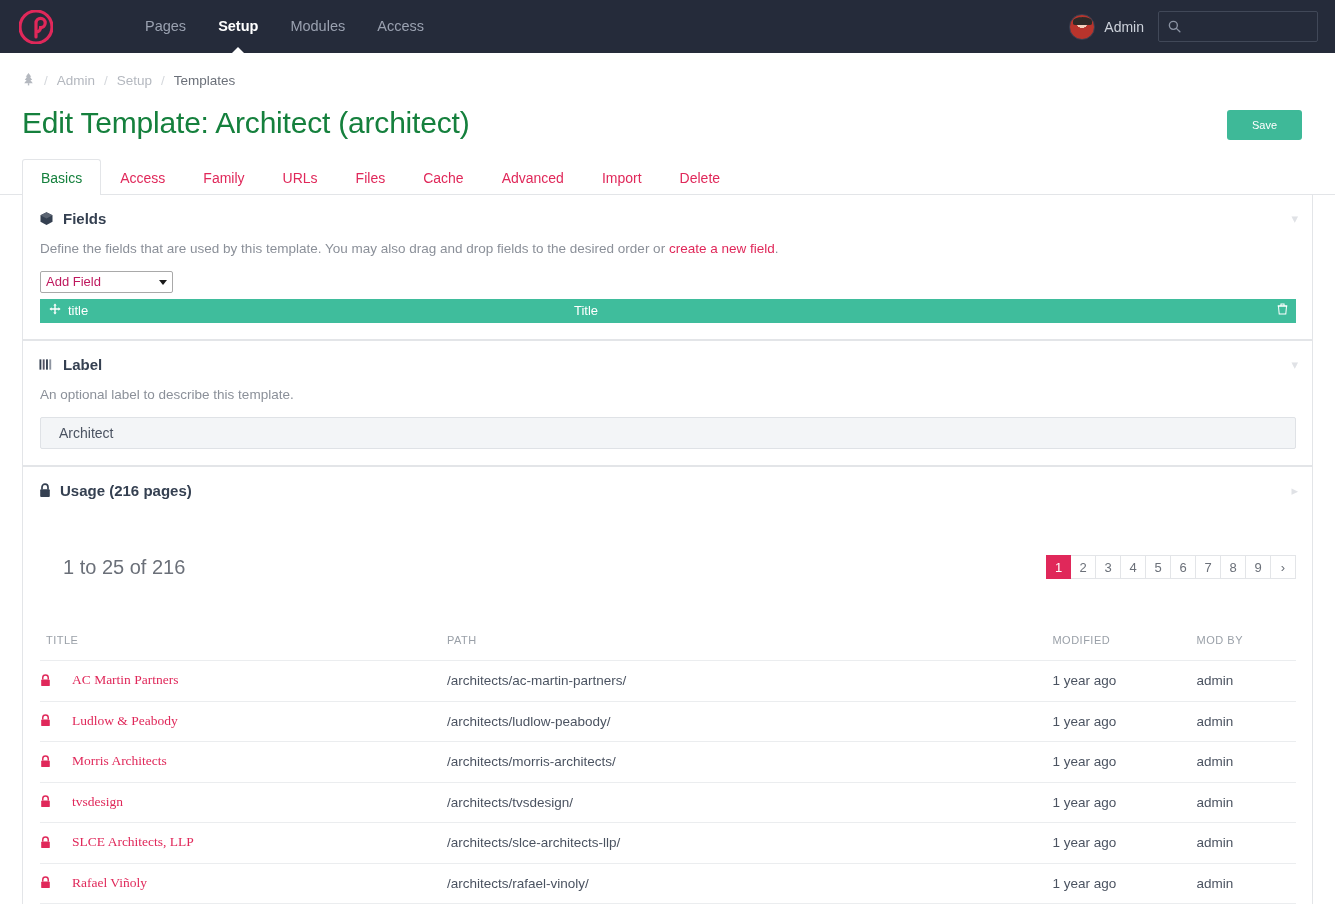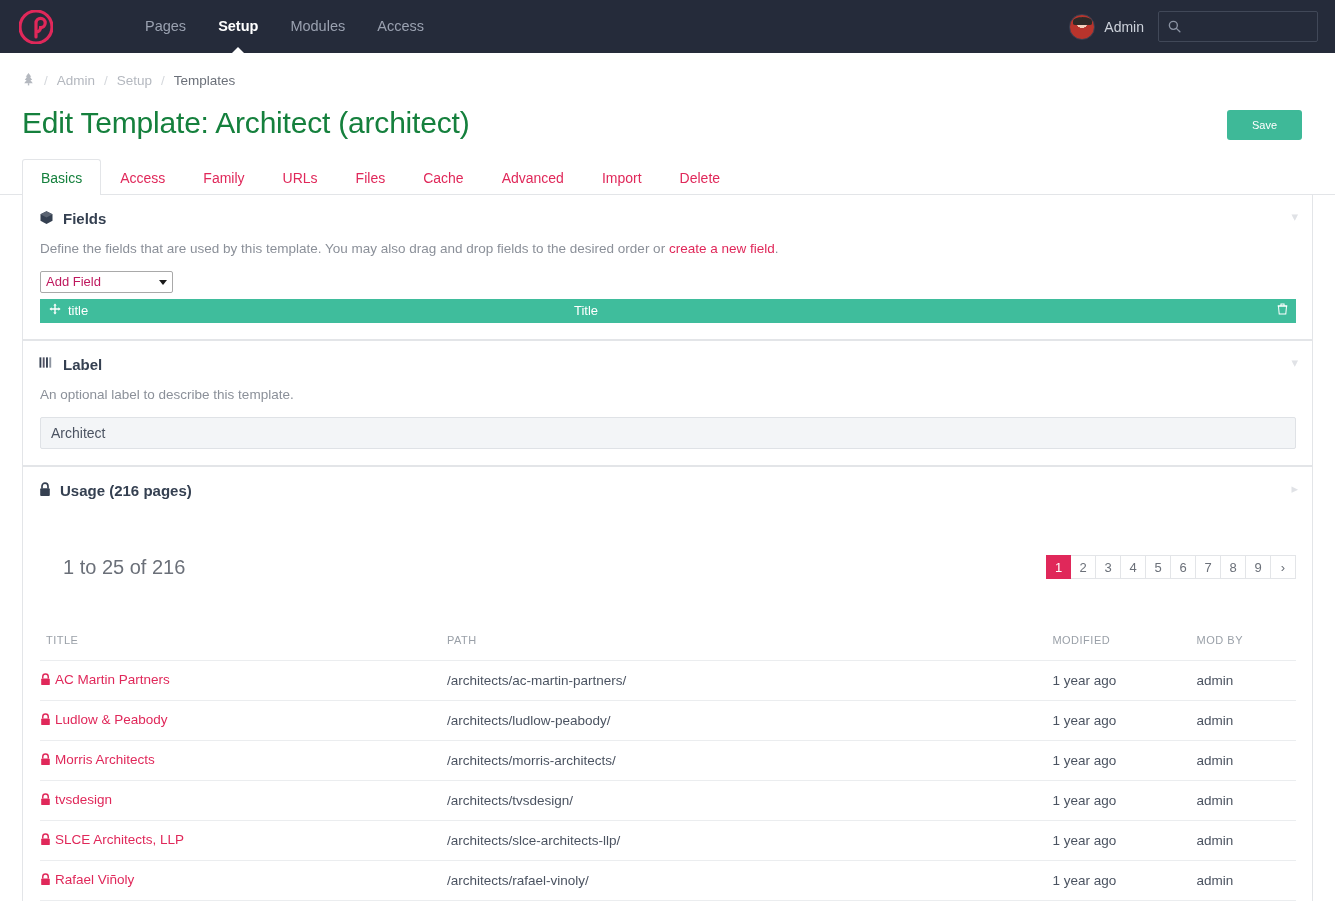--- a/index.html
+++ b/index.html
@@ -102,21 +102,21 @@
     border-color: #e3e5e8;
   }
 
   
   .panel {
     border: 1px solid #e3e5e8; border-top: 0;
     margin: 0 22px; background: #ffffff;
   }
   .panel + .panel { border-top: 1px solid #e3e5e8; }
   .panel-head {
-    display: flex; align-items: flex-start;
+    display: flex; align-items: center;
     padding: 15px 14px 11px 16px; cursor: pointer;
   }
   .panel-head .ph-icon { margin-right: 9px; display: flex; flex: none; }
   .panel-title { font-size: 15px; font-weight: bold; color: #354051; }
   .chev {
     margin-left: auto; color: #e0e2e6; font-size: 13px;
     line-height: 1; user-select: none;
   }
   .panel-desc {
     font-size: 13.5px; color: #8b9099;
@@ -152,21 +152,21 @@
   .fr-label { position: absolute; left: 534px; }
   .fr-right {
     margin-left: auto; display: flex; align-items: center; gap: 8px;
   }
   .fr-type { display: flex; align-items: center; gap: 24px; margin-top: 41px; }
 
   
   .text-input {
     width: 100%; height: 32px;
     border: 1px solid #dfe2e6; background: #f3f5f7;
-    border-radius: 2px; padding: 0 10px;
+    border-radius: 2px; padding: 0 18px;
     font-size: 14px; color: #4b5361;
     font-family: "Liberation Sans", sans-serif; outline: none;
   }
 
   
   .usage-panel { border-bottom: 0; }
   .usage-body { padding: 0 16px 0 17px; }
   .pager-row {
     display: flex; align-items: center;
     padding: 38px 0 0 0; min-height: 76px;
@@ -196,21 +196,21 @@
     padding: 11px 0 11px 0; font-size: 13.5px;
     color: #4b5361; border-bottom: 1px solid #ebedef;
   }
   .col-title { width: 410px; padding-left: 6px; }
   .col-path  { width: 610px; }
   .col-mod   { width: 145px; }
   .col-by    { width: 100px; }
   .usage-table th.col-title { padding-left: 6px; }
   .page-link {
     color: #e0285a; text-decoration: none; cursor: pointer;
-    display: inline-flex; align-items: center; gap: 4px;
+    display: inline-flex; align-items: center; gap: 21px; font-family: Liberation Serif, serif;
   }
   .path-cell { color: #4b5361; }
 </style>
 </head>
 <body>
 
 <div class="topbar">
   <div class="logo">
     <svg width="34" height="34" viewBox="0 0 34 34">
       <circle cx="17" cy="17" r="16" fill="none" stroke="#e0285a" stroke-width="3.2"></circle>

